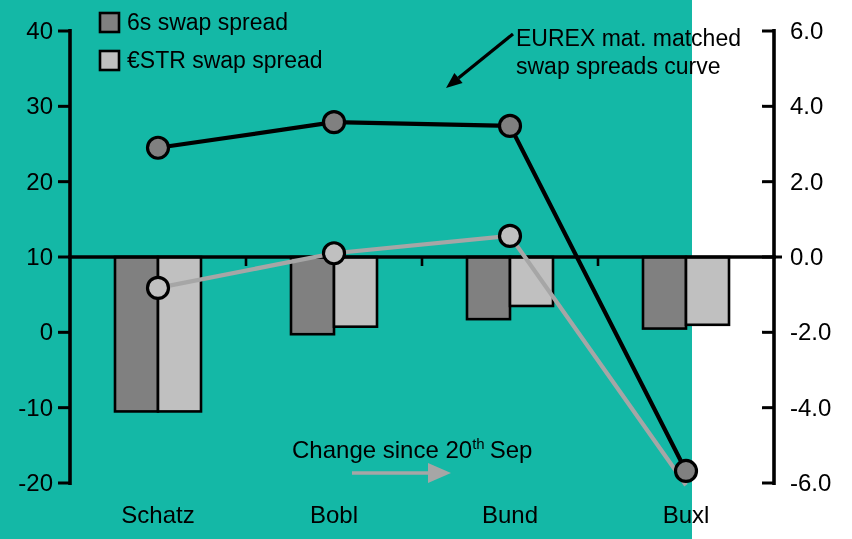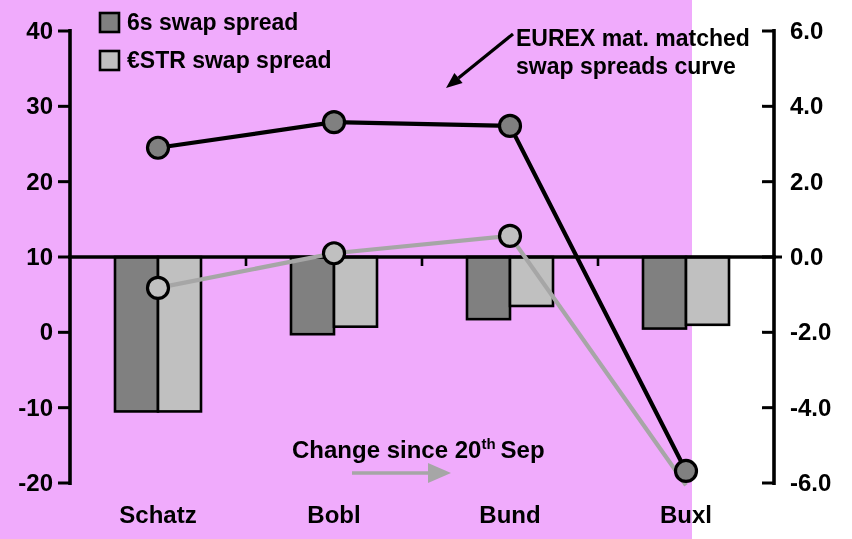--- a/index.html
+++ b/index.html
@@ -8,22 +8,21 @@
     background: #ffffff;
     width: 852px;
     height: 539px;
     overflow: hidden;
     font-family: "Liberation Sans", sans-serif;
   }
   .stage {
     position: relative;
     width: 692px;
     height: 539px;
-    background: #f0abfc;
-    font-weight: bold;
+    background: #14b8a6;
   }
   svg text {
     font-family: "Liberation Sans", sans-serif;
     fill: #000000;
   }
 </style>
 </head>
 <body>
 
 <div class="stage">

